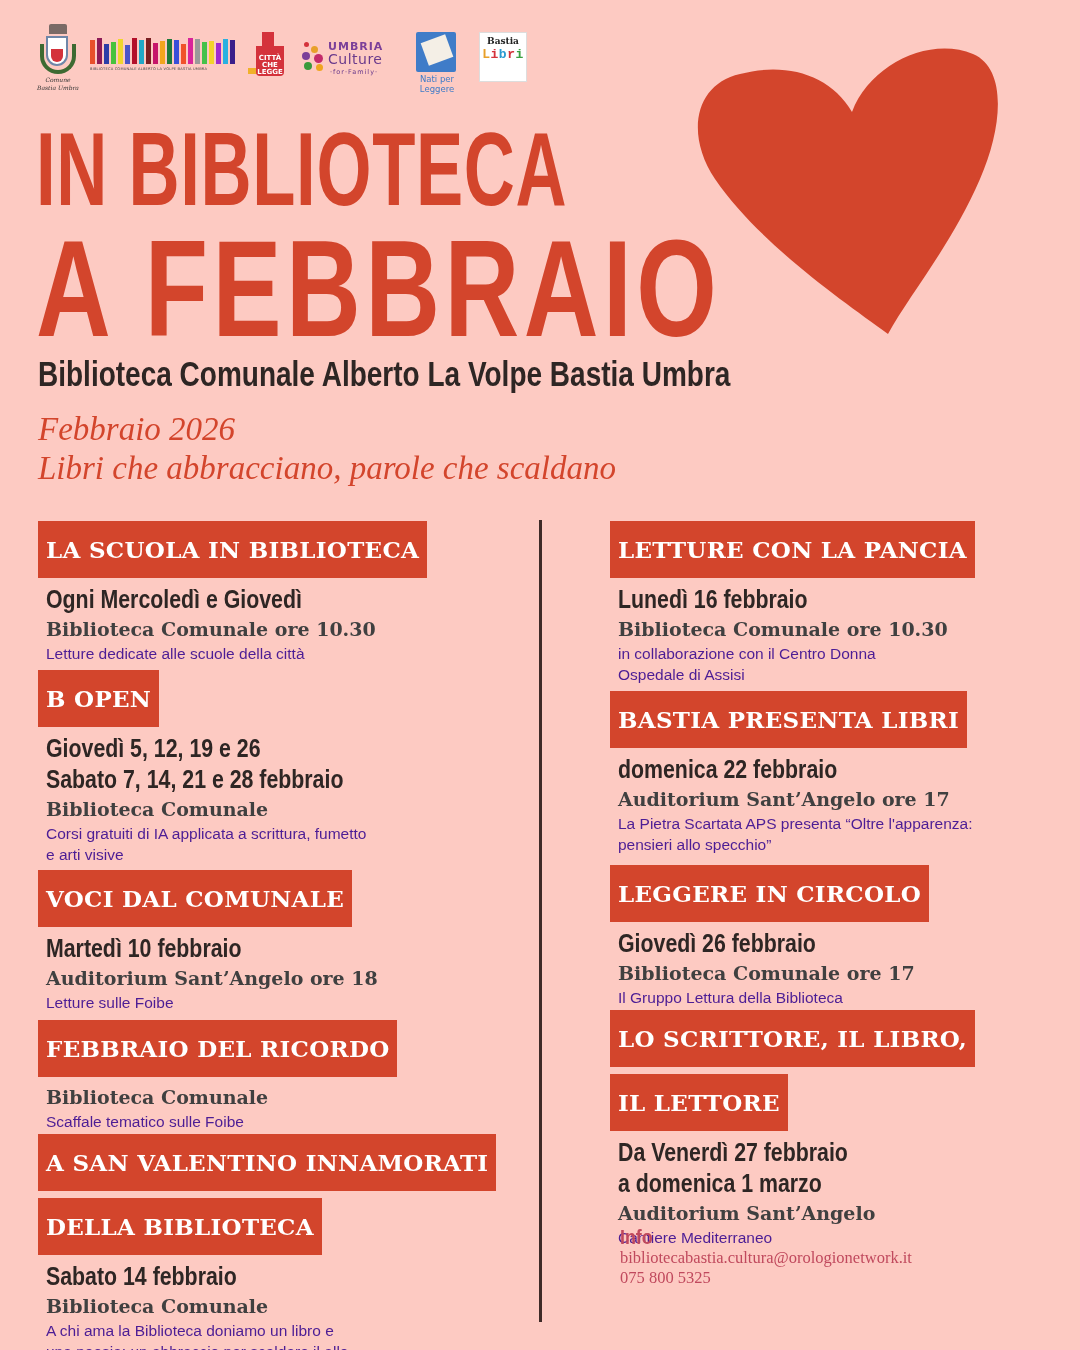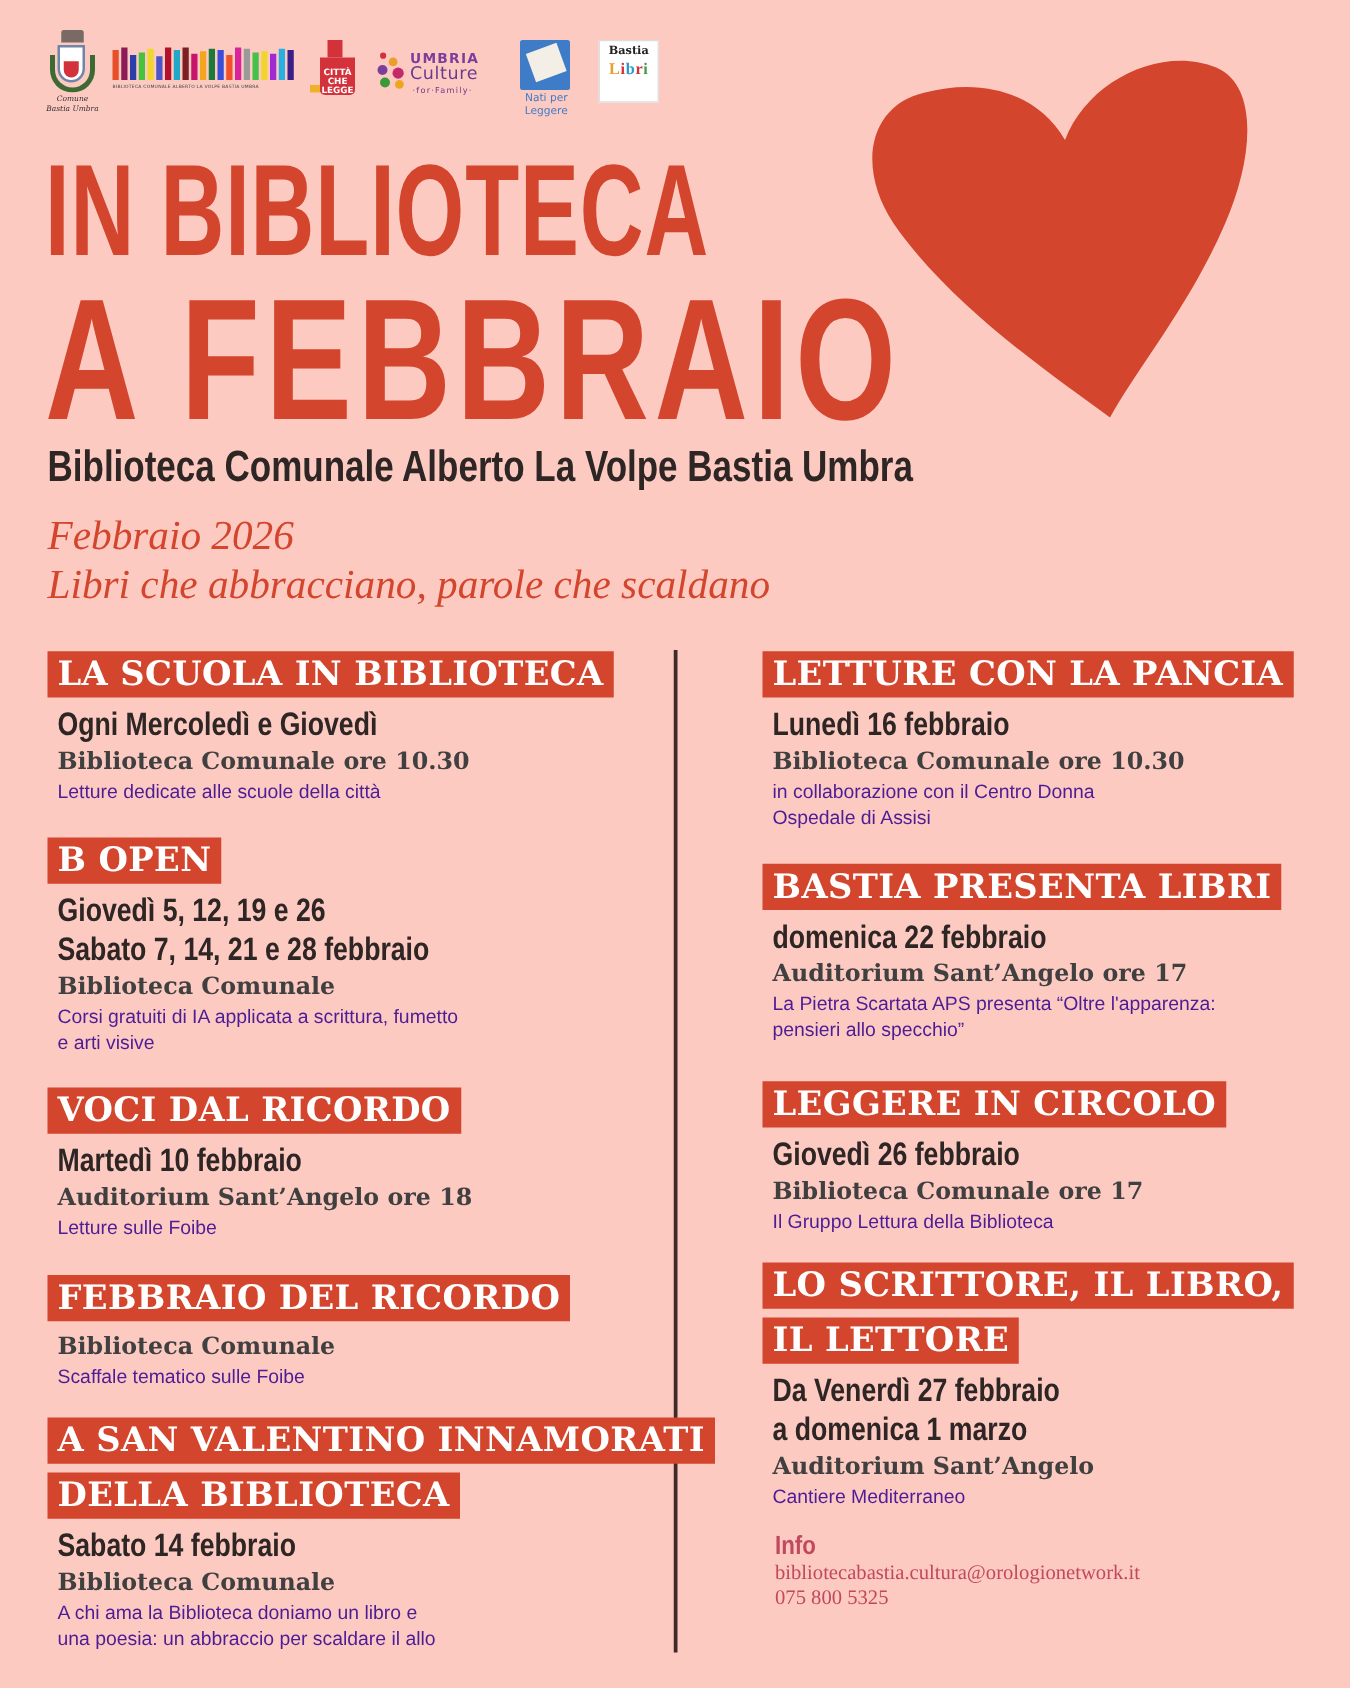--- a/index.html
+++ b/index.html
@@ -47,21 +47,21 @@
   .umbria .word2 { position: absolute; left: 28px; top: 11px; font-family: "DejaVu Sans", sans-serif; font-size: 14px; color: #6a3a8c; letter-spacing: 0.5px; }
   .umbria .word3 { position: absolute; left: 30px; top: 28px; font-family: "DejaVu Sans", sans-serif; font-size: 6.5px; color: #6a3a8c; letter-spacing: 1px; }
 
   .npl { position: absolute; left: 416px; top: 14px; width: 42px; height: 82px; }
   .npl .book { width: 40px; height: 40px; background: #3f7cc8; border-radius: 2px; position: relative; overflow: hidden; }
   .npl .book::after { content: ""; position: absolute; left: 8px; top: 6px; width: 26px; height: 24px; background: #f4efe6; transform: rotate(-20deg); }
   .npl .t { font-family: "DejaVu Sans", sans-serif; font-size: 8.5px; color: #3f7cc8; text-align: center; line-height: 10px; margin-top: 2px; }
 
   .bpl { position: absolute; left: 479px; top: 14px; width: 48px; height: 50px; background: #fff; border: 1px solid #ddd; text-align: center; }
   .bpl .t1 { font-family: "DejaVu Serif", serif; font-weight: bold; font-size: 9px; color: #222; margin-top: 3px; }
-  .bpl .t2 { font-family: Liberation Serif, serif; font-weight: bold; font-size: 13px; letter-spacing: 0.5px; margin-top: 1px; }
+  .bpl .t2 { font-family: Liberation Mono, monospace; font-weight: bold; font-size: 13px; letter-spacing: 0.5px; margin-top: 1px; }
 
   
   .heart { position: absolute; left: 690px; top: 34px; width: 310px; height: 302px; }
 
   
   .title {
     position: absolute; left: 36px;
     font-family: "Liberation Sans", sans-serif; font-weight: bold;
     color: #d3452c; text-transform: uppercase; white-space: nowrap;
     transform-origin: left top;
@@ -83,22 +83,22 @@
   .tag1 { top: 411px; }
   .tag2 { top: 450px; text-align: center; }
 
   
   .divider { position: absolute; left: 539px; top: 520px; width: 3px; height: 802px; background: #3e2a27; }
 
   
   .event { position: absolute; }
   .ev-heading {
     display: inline-block; background: #d3452c; color: #fff;
-    font-family: "DejaVu Serif", serif; font-weight: bold; font-size: 27px;
-    line-height: 33px; padding: 2px 8px; white-space: nowrap; letter-spacing: 0.3px;
+    font-family: "DejaVu Serif", serif; font-weight: bold; font-size: 23px;
+    line-height: 33px; padding: 12px 8px; white-space: nowrap; letter-spacing: 0.3px;
   }
   .ev-heading + .ev-heading { display: block; width: max-content; margin-top: 7px; }
   .ev-date {
     font-family: "Liberation Sans", sans-serif; font-weight: bold;
     font-size: 26px; line-height: 31px; color: #2e2624; white-space: nowrap;
     transform: scaleX(0.82); transform-origin: left top;
     margin-left: 8px;
   }
   .ev-place {
     font-family: "DejaVu Serif", serif; font-weight: bold; font-size: 19px;
@@ -220,21 +220,21 @@
 <div class="event" style="left:38px;top:670px;">
   <div class="ev-head-wrap"><span class="ev-heading">B OPEN</span></div>
   <div class="ev-date">Giovedì 5, 12, 19 e 26</div>
   <div class="ev-date">Sabato 7, 14, 21 e 28  febbraio</div>
   <div class="ev-place">Biblioteca Comunale</div>
   <div class="ev-desc">Corsi gratuiti di IA applicata a scrittura, fumetto
 e arti visive</div>
 </div>
 
 <div class="event" style="left:38px;top:870px;">
-  <div class="ev-head-wrap"><span class="ev-heading">VOCI DAL RICORDO</span></div>
+  <div class="ev-head-wrap"><span class="ev-heading">VOCI DAL COMUNALE</span></div>
   <div class="ev-date">Martedì 10 febbraio</div>
   <div class="ev-place">Auditorium Sant’Angelo ore 18</div>
   <div class="ev-desc">Letture sulle Foibe</div>
 </div>
 
 <div class="event" style="left:38px;top:1020px;">
   <div class="ev-head-wrap"><span class="ev-heading">FEBBRAIO DEL RICORDO</span></div>
   <div class="ev-place">Biblioteca Comunale</div>
   <div class="ev-desc">Scaffale tematico sulle Foibe</div>
 </div>

